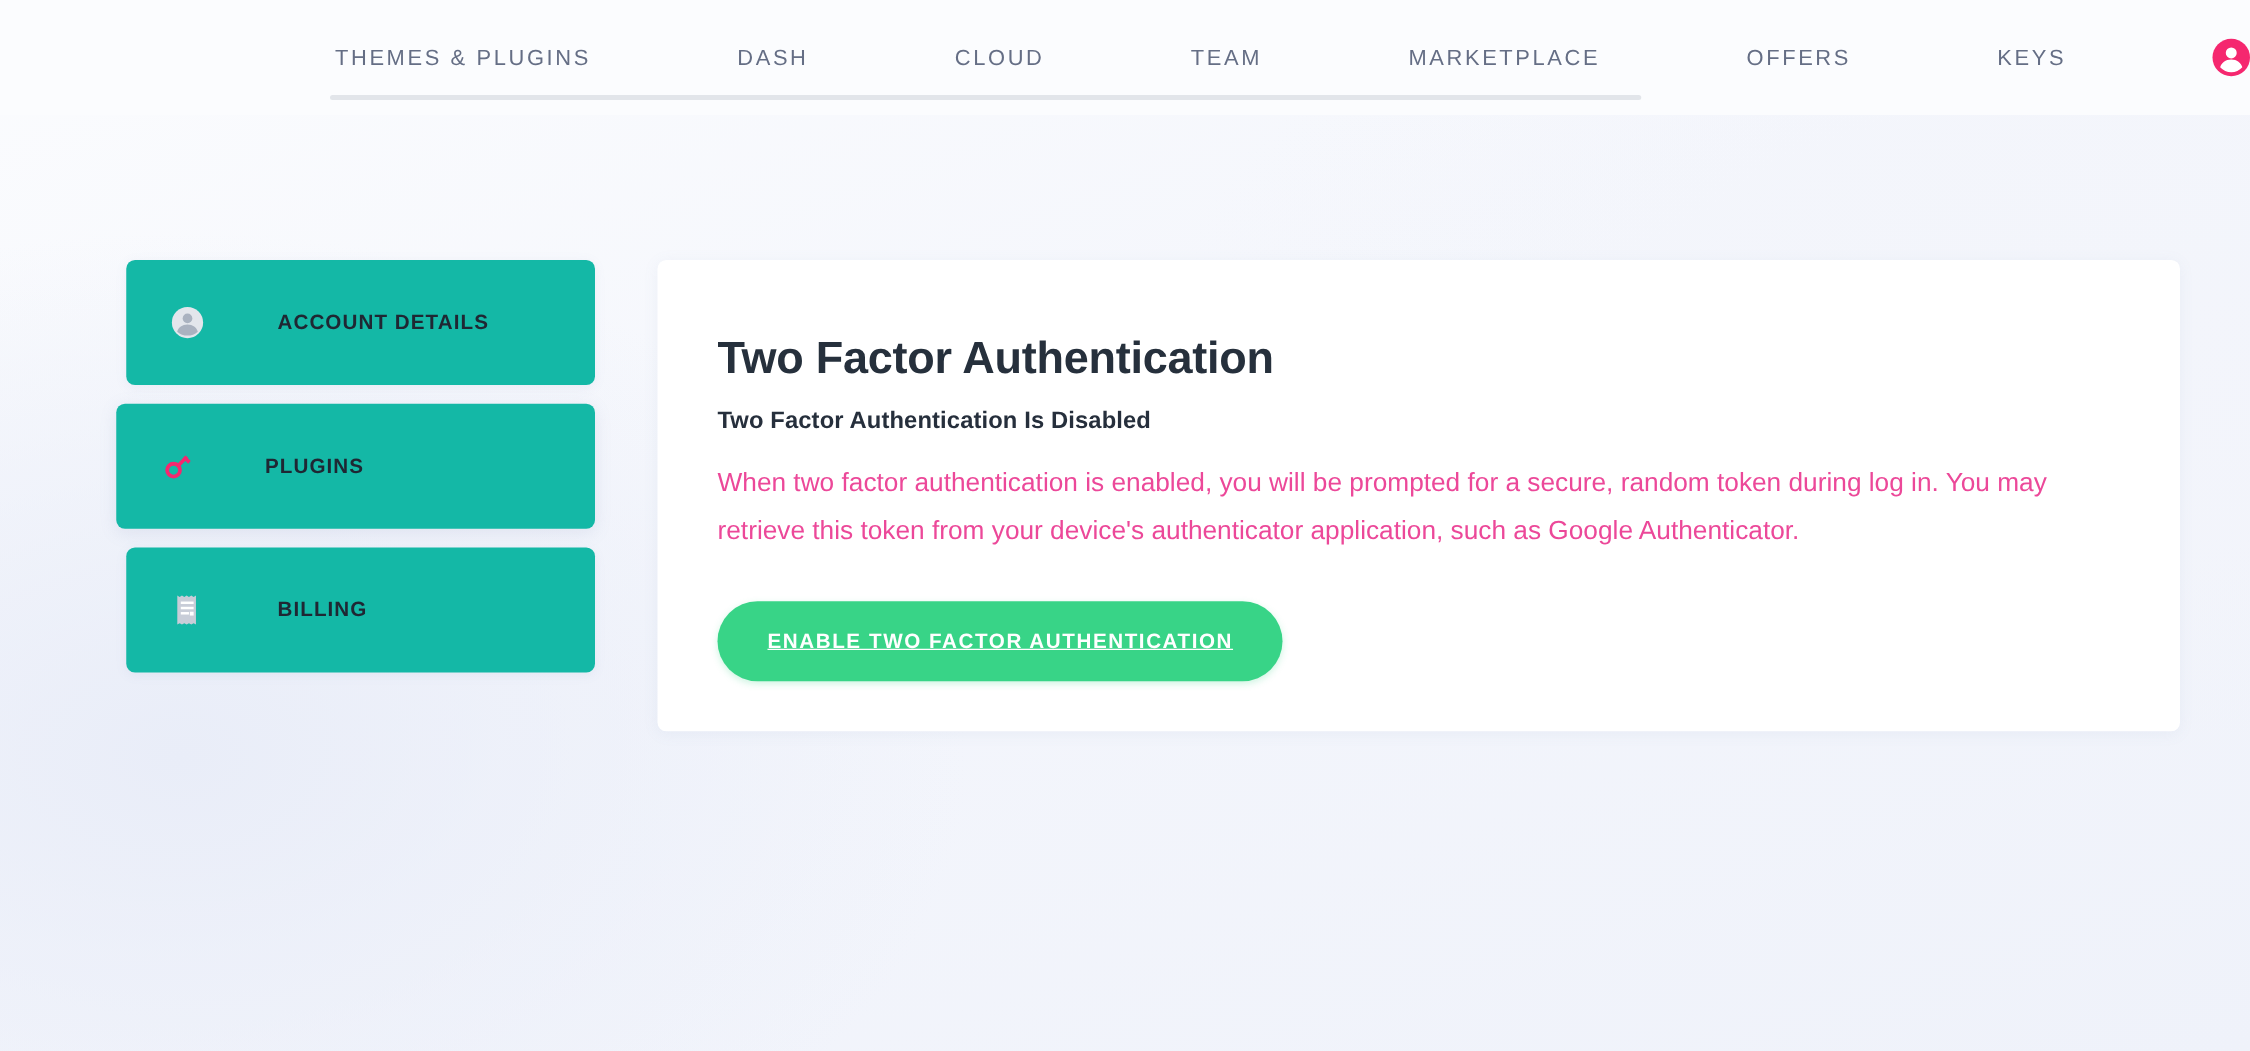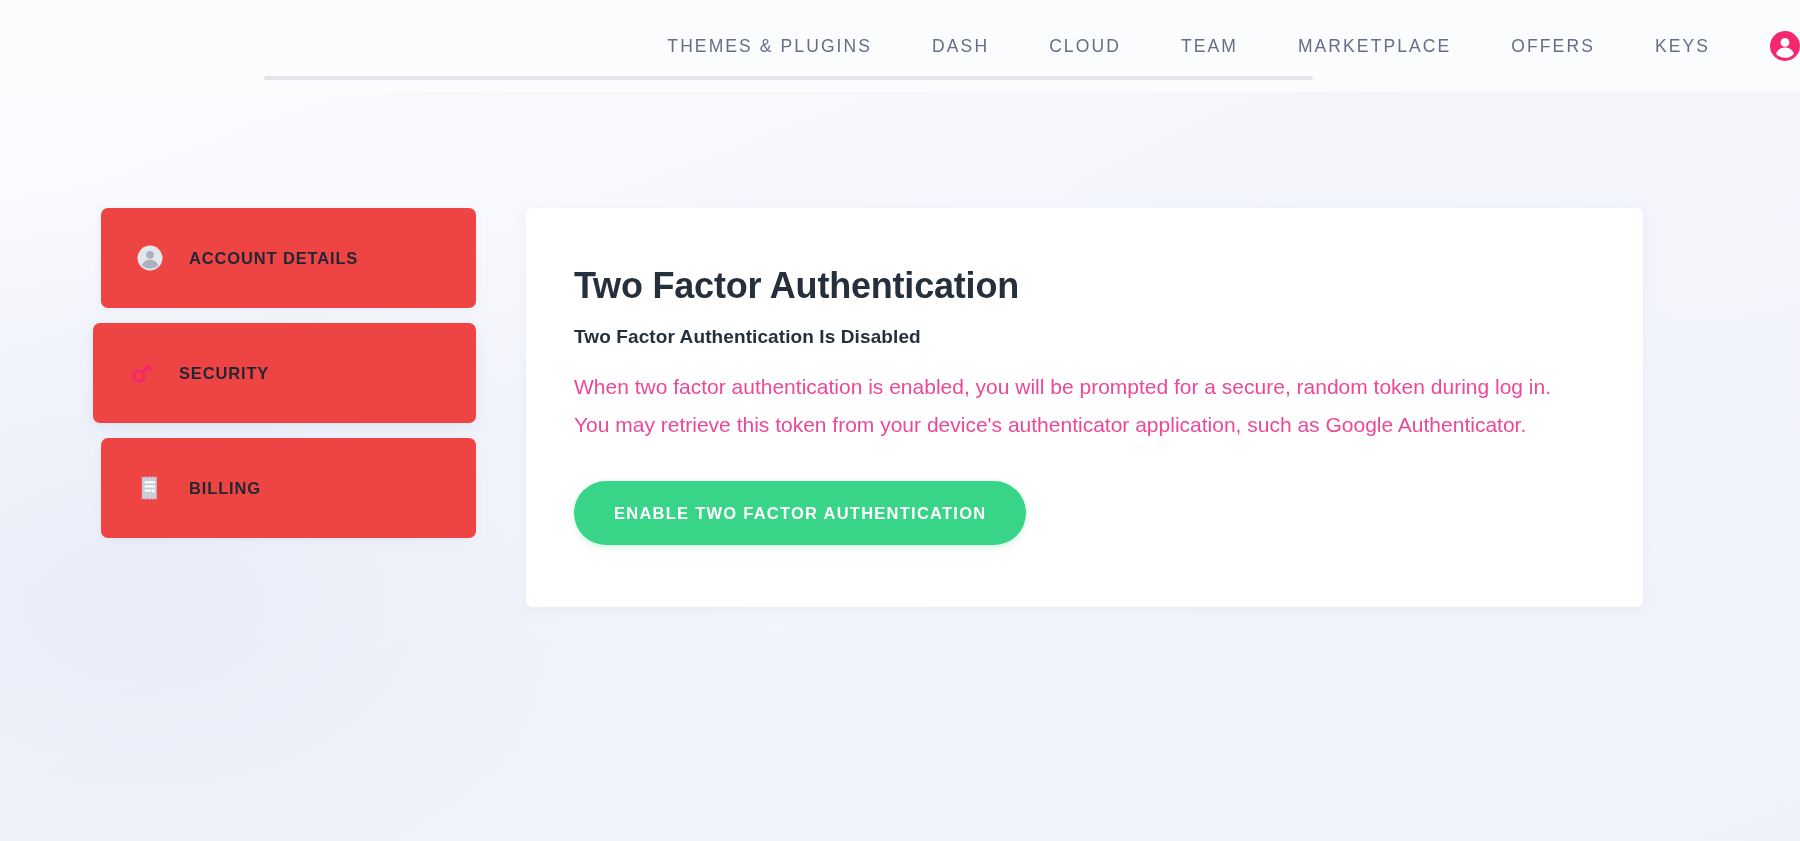--- a/index.html
+++ b/index.html
@@ -24,21 +24,21 @@
   
   .topbar {
     position: relative;
     height: 92px;
     background: #fbfcfe;
   }
 
   .nav {
     display: flex;
     align-items: center;
-    justify-content: flex-end;
+    justify-content: space-between;
     height: 92px;
     padding-left: 268px;
     gap: 0;
   }
 
   .nav-item {
     font-size: 17.5px;
     letter-spacing: 2.1px;
     font-weight: 500;
     color: #656e85;
@@ -86,27 +86,28 @@
     flex: 0 0 375px;
     display: flex;
     flex-direction: column;
     gap: 15px;
     padding-top: 0;
   }
 
   .side-item {
     position: relative;
     height: 100px;
-    background: #ef4444;
+    background: #14b8a6;
     border-radius: 7px;
     display: flex;
     align-items: center;
     padding-left: 32px;
     cursor: pointer;
     box-shadow: 0 2px 9px rgba(120,134,180,0.09);
+    gap: 33px;
   }
 
   .side-item.active {
     margin-left: -8px;
     width: 383px;
     box-shadow: 0 3px 14px rgba(120,134,180,0.14);
   }
 
   .side-icon {
     width: 34px;
@@ -122,24 +123,24 @@
   .side-label {
     font-size: 16.5px;
     font-weight: 700;
     letter-spacing: 0.85px;
     color: #1f2733;
     white-space: nowrap;
   }
 
   
   .card {
-    width: 1117px;
+    width: 1218px;
     background: #ffffff;
     border-radius: 7px;
-    padding: 58px 60px 62px 48px;
+    padding: 58px 60px 40px 48px;
     box-shadow: 0 2px 12px rgba(120,134,180,0.08);
   }
 
   .card-title {
     font-size: 36px;
     font-weight: 700;
     color: #26303c;
     letter-spacing: -0.2px;
     line-height: 1.1;
   }
@@ -179,20 +180,21 @@
     border: none;
     border-radius: 34px;
     background: #38d487;
     color: #ffffff;
     font-family: inherit;
     font-size: 16.5px;
     font-weight: 700;
     letter-spacing: 1.25px;
     cursor: pointer;
     box-shadow: 0 2px 6px rgba(56,212,135,0.25);
+    text-decoration: underline;
   }
 </style>
 </head>
 <body>
 
 <div class="topbar">
   <nav class="nav">
     <span class="nav-item">THEMES &amp; PLUGINS</span>
     <span class="nav-item">DASH</span>
     <span class="nav-item">CLOUD</span>
@@ -228,21 +230,21 @@
     <div class="side-item active">
       <span class="side-icon">
         <svg width="28" height="28" viewBox="0 0 24 24" aria-hidden="true">
           <g transform="rotate(-45 12 12)">
             <circle cx="8.2" cy="12" r="4.4" fill="none" stroke="#f5276f" stroke-width="2.6"></circle>
             <rect x="12" y="10.7" width="9.2" height="2.6" fill="#f5276f"></rect>
             <rect x="18.4" y="10.7" width="2.5" height="5.2" fill="#f5276f"></rect>
           </g>
         </svg>
       </span>
-      <span class="side-label">SECURITY</span>
+      <span class="side-label">PLUGINS</span>
     </div>
 
     <div class="side-item">
       <span class="side-icon">
         <svg width="28" height="28" viewBox="0 0 24 24" aria-hidden="true">
           <path d="M5 2l1.6 1L8.2 2l1.6 1L11.4 2 13 3l1.6-1L16.2 3 17.8 2v20l-1.6-1-1.6 1-1.6-1-1.6 1-1.6-1-1.6 1-1.6-1L5 22z" fill="#c8cdd8"></path>
           <rect x="7.4" y="6.2" width="8.8" height="1.7" fill="#ffffff"></rect>
           <rect x="7.4" y="9.8" width="8.8" height="1.7" fill="#ffffff"></rect>
           <rect x="7.4" y="13.4" width="5.6" height="1.7" fill="#ffffff"></rect>
           <rect x="13.6" y="13.2" width="2.6" height="2.6" fill="#ffffff"></rect>

